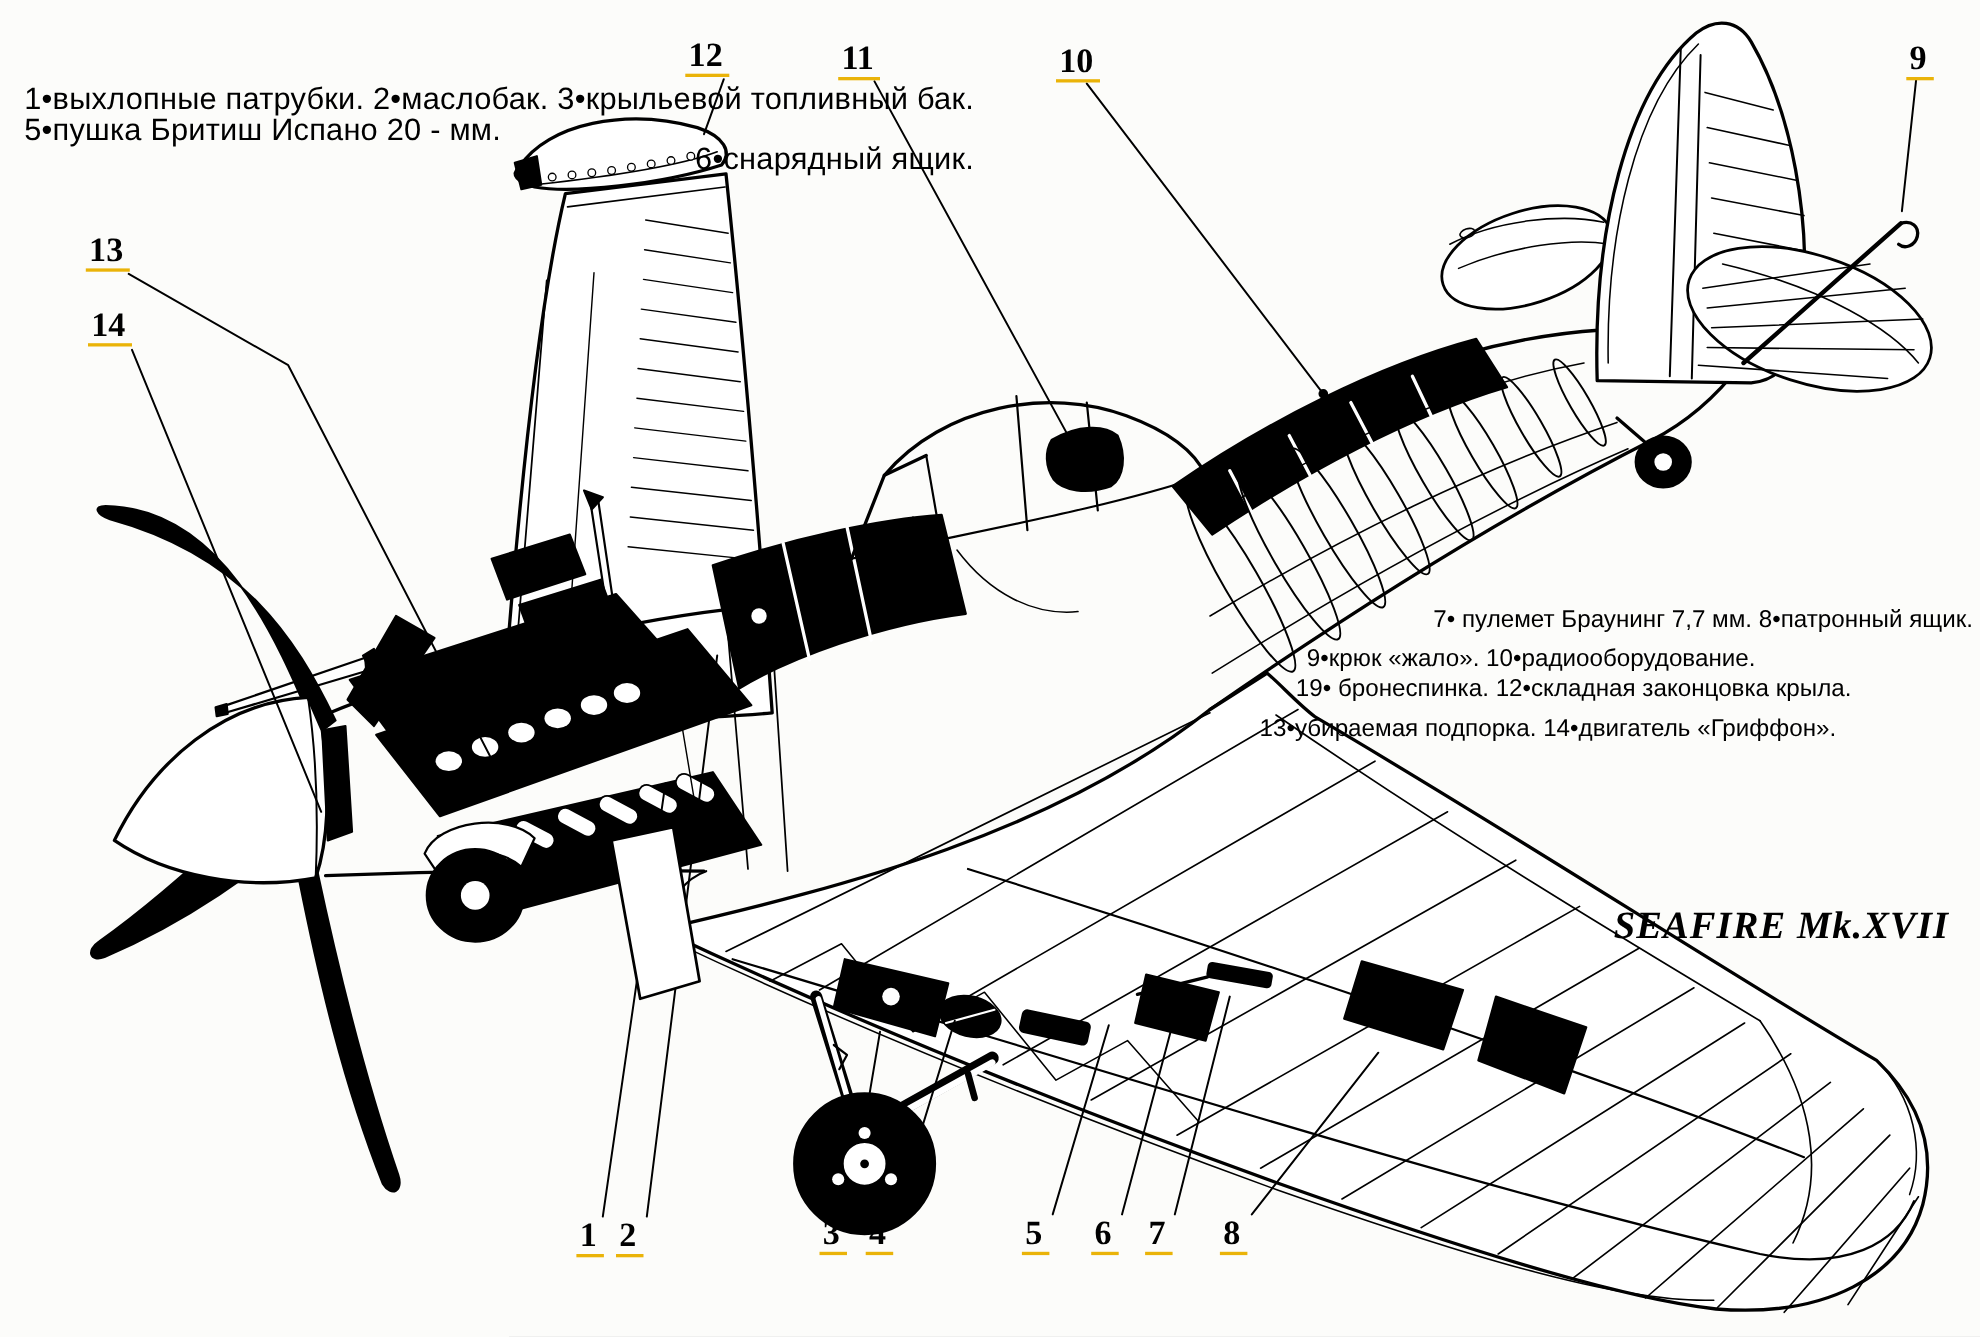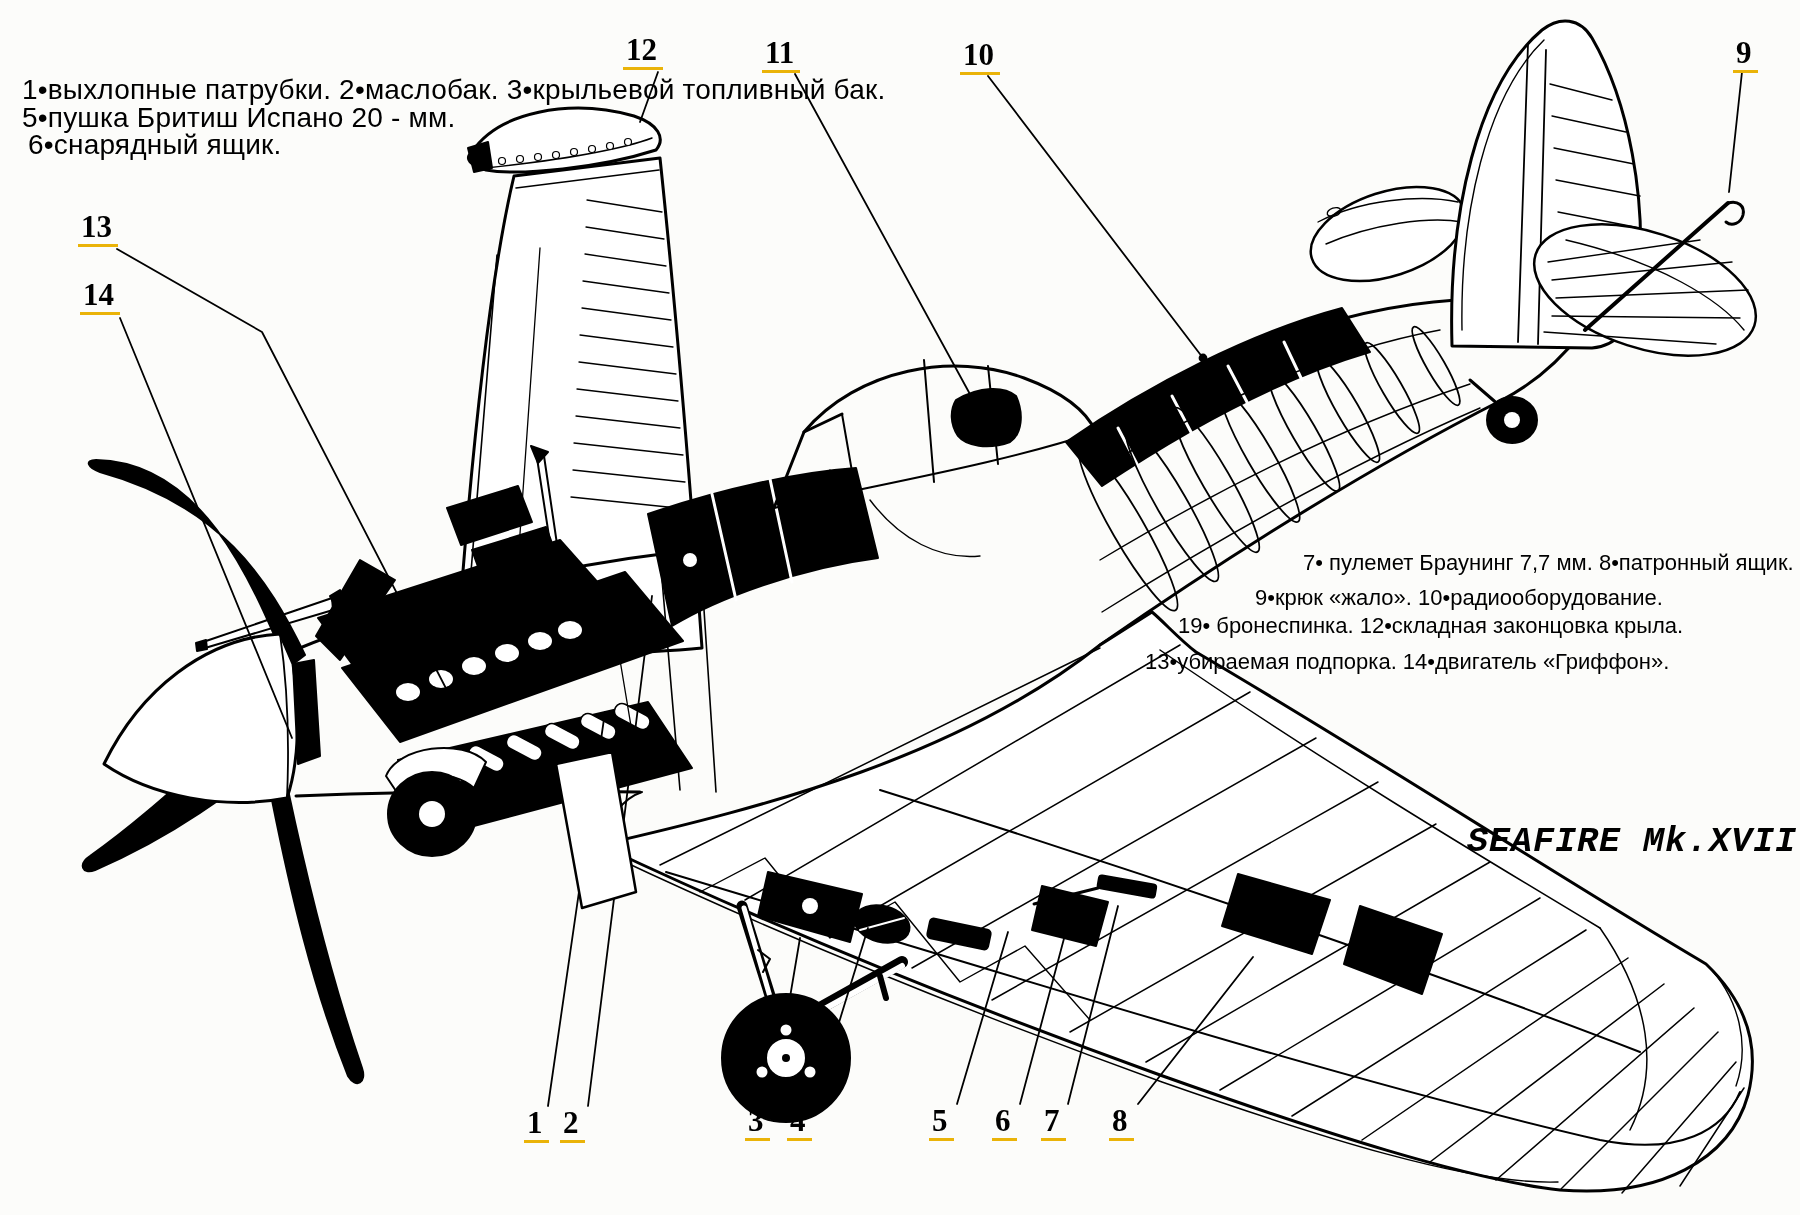--- a/index.html
+++ b/index.html
@@ -4,43 +4,43 @@
 <style>
   html,body{margin:0;padding:0;background:#e8e8e6;}
   .stage{
     position:relative;width:1800px;height:1215px;margin:0 auto;
     background:#fcfcfa;overflow:hidden;
     font-family:"Liberation Sans",sans-serif;color:#000;
   }
   .stage svg{position:absolute;left:0;top:0;width:1800px;height:1215px;}
   
   .legend-tl{position:absolute;left:22px;top:76px;font-size:28px;line-height:27.5px;letter-spacing:0.2px;}
-  .legend-tl .ln4{margin-left:6px;}
+  .legend-tl .ln4{margin-left:6px;text-align:right;}
   .legend-r{position:absolute;left:0;top:0;font-size:22px;}
   .legend-r .rln{position:absolute;white-space:nowrap;text-align:right;}
   .rln.r1{left:1303px;top:550px;}
-  .rln.r2{left:1255px;top:585px;}
+  .rln.r2{left:1188px;top:585px;}
   .rln.r3{left:1178px;top:613px;}
   .rln.r4{left:1145px;top:649px;}
   
   .co{
     position:absolute;font-family:"Liberation Serif",serif;font-weight:700;
     font-size:31px;line-height:1.02;padding:0 6px 1px 3px;
     border-bottom:3px solid #eab308;white-space:nowrap;
   }
   #co1{left:524px;top:1107px}#co2{left:560px;top:1107px}
   #co3{left:745px;top:1105px}#co4{left:787px;top:1105px}
   #co5{left:929px;top:1105px}#co6{left:992px;top:1105px}
   #co7{left:1041px;top:1105px}#co8{left:1109px;top:1105px}
   #co9{left:1733px;top:37px}#co10{left:960px;top:39px}
   #co11{left:762px;top:37px}#co12{left:623px;top:34px}
   #co13{left:78px;top:211px}#co14{left:80px;top:279px}
   .plane-title{
     position:absolute;left:1467px;top:822px;
-    font-family:Liberation Mono, monospace;font-style:italic;font-weight:700;
+    font-family:Liberation Serif, serif;font-style:italic;font-weight:700;
     font-size:35px;letter-spacing:1px;white-space:nowrap;
   }
 </style>
 </head>
 <body>
 
 <div class="stage">
 
   <svg viewBox="0 0 1800 1215" fill="none" stroke="#000" stroke-width="2" stroke-linecap="round" stroke-linejoin="round">
 

